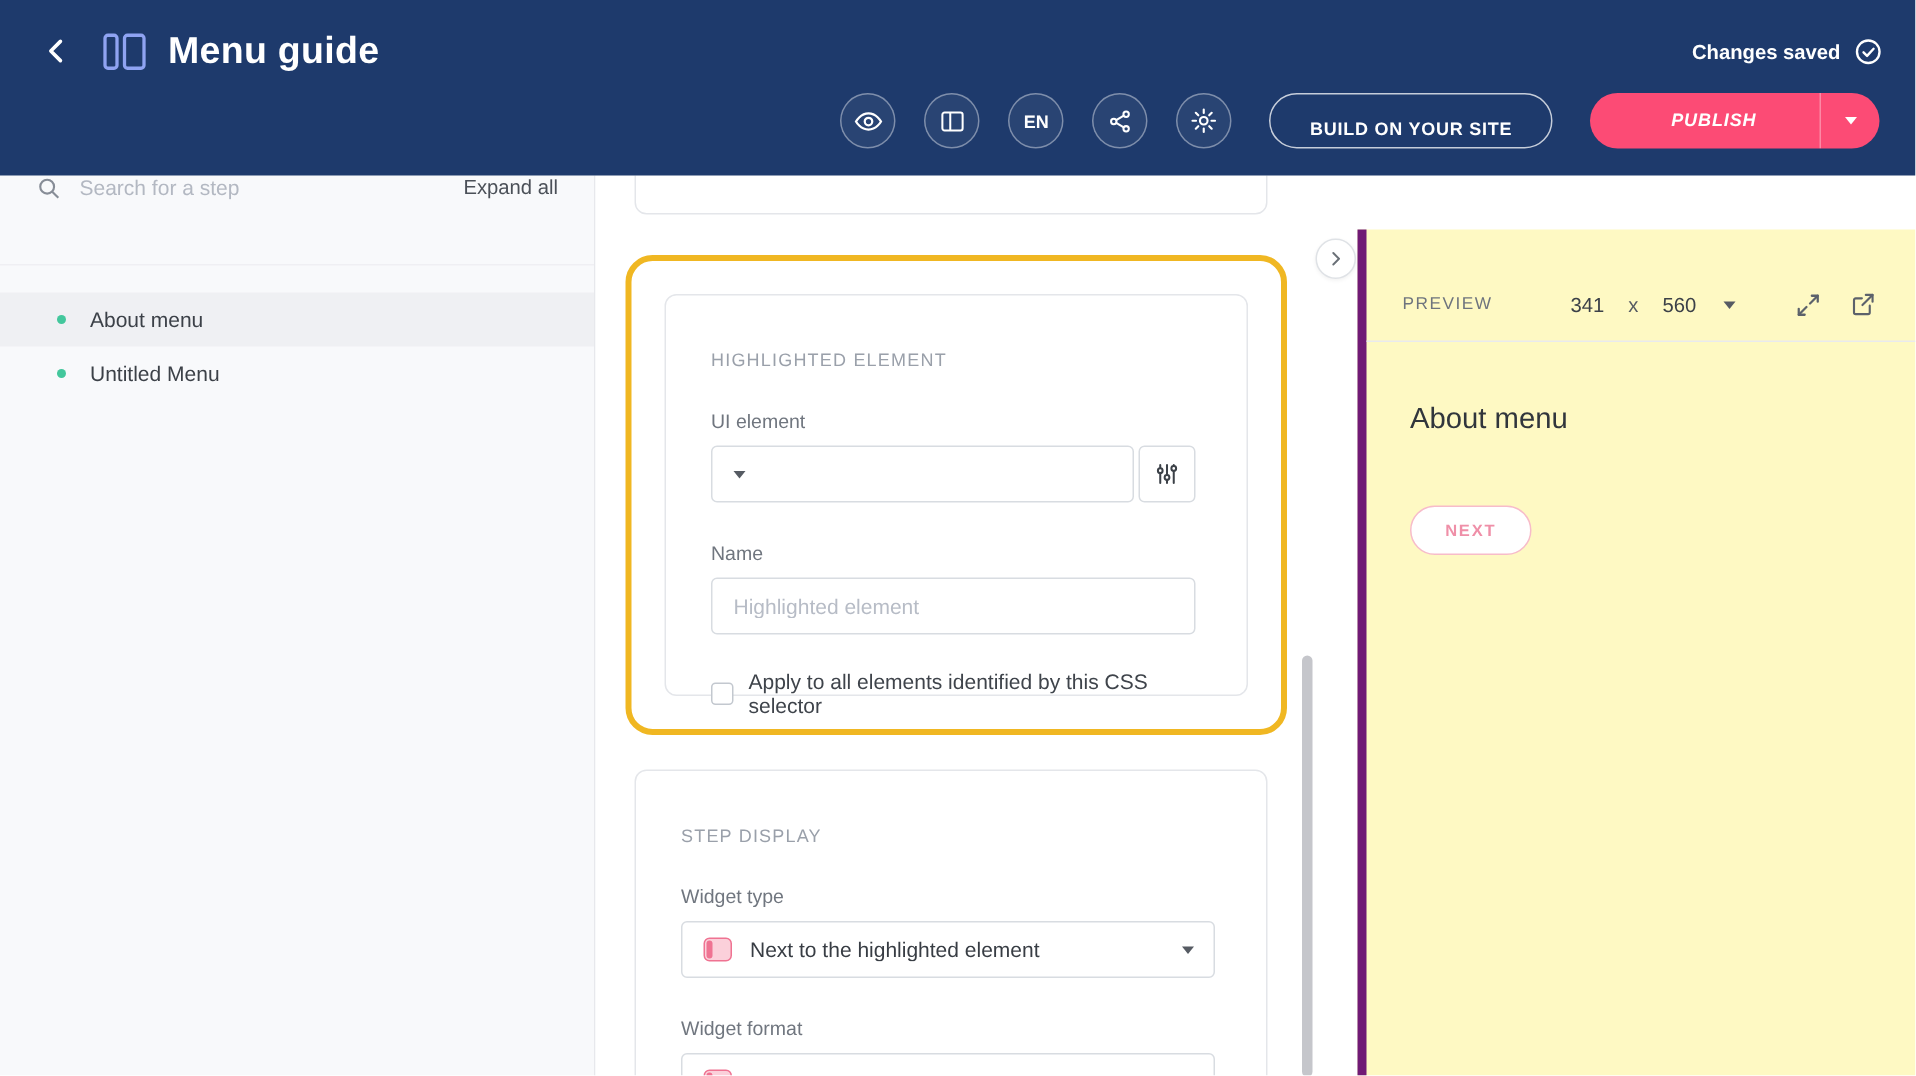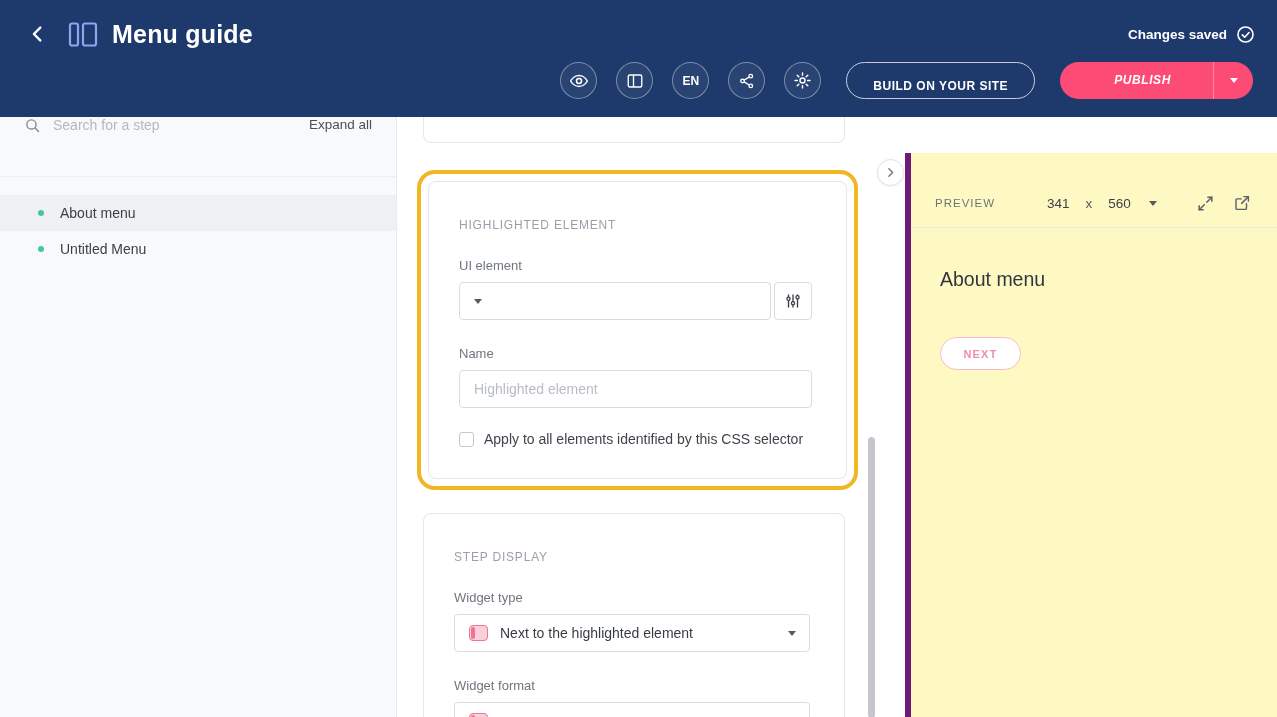--- a/index.html
+++ b/index.html
@@ -38,21 +38,21 @@
   .expand-all { font-size:13.5px; color:#4b5058; cursor:pointer; white-space:nowrap; background:none; border:none; font-family:inherit; }
   .step-list { list-style:none; margin-top:18px; }
   .step-item { height:36px; display:flex; align-items:center; padding-left:38px; font-size:14px; color:#3c4148; cursor:pointer; gap:16px; }
   .step-item.selected { background:#eff0f3; }
   .step-bullet { width:6px; height:6px; border-radius:50%; background:#43c79c; flex:none; }
 
   
   .editor { position:absolute; left:397px; top:117px; width:508px; bottom:0; background:#fff; overflow:hidden; }
   .card { background:#fff; border:1px solid #e4e6ea; border-radius:8px; }
   .card-top-partial { position:absolute; left:26px; top:-16px; width:422px; height:42px; }
-  .hl-wrap { position:absolute; left:20px; top:53px; width:441px; height:320px; border:4px solid #f0b722; border-radius:18px; padding:7px; }
+  .hl-wrap { position:absolute; left:20px; top:53px; width:441px; height:320px; border:4px solid #f0b722; border-radius:18px; padding:22px; }
   .hl-card { width:100%; height:100%; padding:36px 34px 0 30px; }
   .section-title { font-size:12px; letter-spacing:.8px; color:#9aa0aa; font-weight:400; }
   .field-label { font-size:13px; color:#70767f; margin-top:26px; margin-bottom:9px; }
   .select-row { display:flex; gap:3px; }
   .select { flex:1; height:38px; border:1px solid #d8dce1; border-radius:4px; display:flex; align-items:center; padding:0 13px 0 14px; font-size:14px; color:#383d44; cursor:pointer; background:#fff; min-width:0; }
   .select-value { flex:1; white-space:nowrap; overflow:hidden; }
   .select .caret { color:#565b63; flex:none; }
   .icon-btn { width:38px; height:38px; border:1px solid #d8dce1; border-radius:4px; background:#fff; color:#3c4148; display:flex; align-items:center; justify-content:center; cursor:pointer; flex:none; }
   .text-input { width:100%; height:38px; border:1px solid #d8dce1; border-radius:4px; padding:0 14px; font-size:14px; color:#383d44; font-family:inherit; outline:none; background:#fff; }
   .text-input::placeholder { color:#b7bcc6; }

